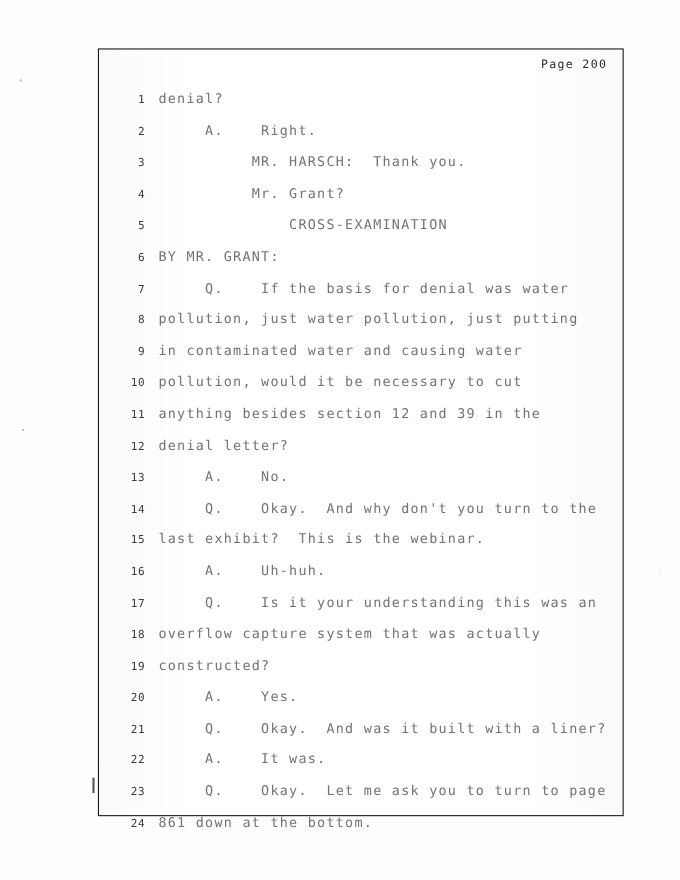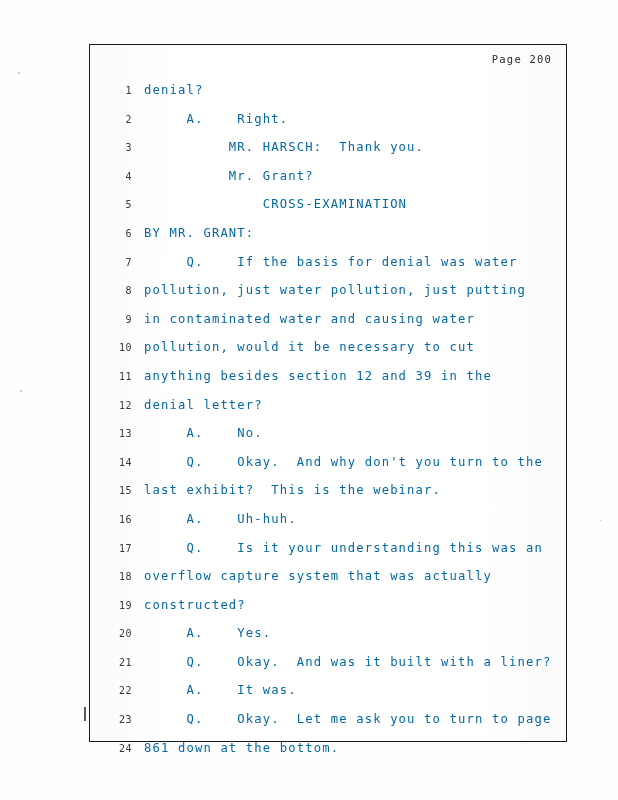--- a/index.html
+++ b/index.html
@@ -78,21 +78,21 @@
     padding-right: 12px;
     font-size: 10px;
     color: #3a3a3a;
     letter-spacing: 0.5px;
     flex: none;
   }
 
   .linetext {
     font-size: 12.2px;
     letter-spacing: 1.15px;
-    color: #0369a1;
+    color: #737373;
     white-space: pre;
   }
 
   
   .page-frame::after {
     content: "";
     position: absolute;
     inset: 0;
     pointer-events: none;
     background: linear-gradient(90deg, rgba(0,0,0,0.018), rgba(0,0,0,0) 18%, rgba(0,0,0,0) 82%, rgba(0,0,0,0.02));

